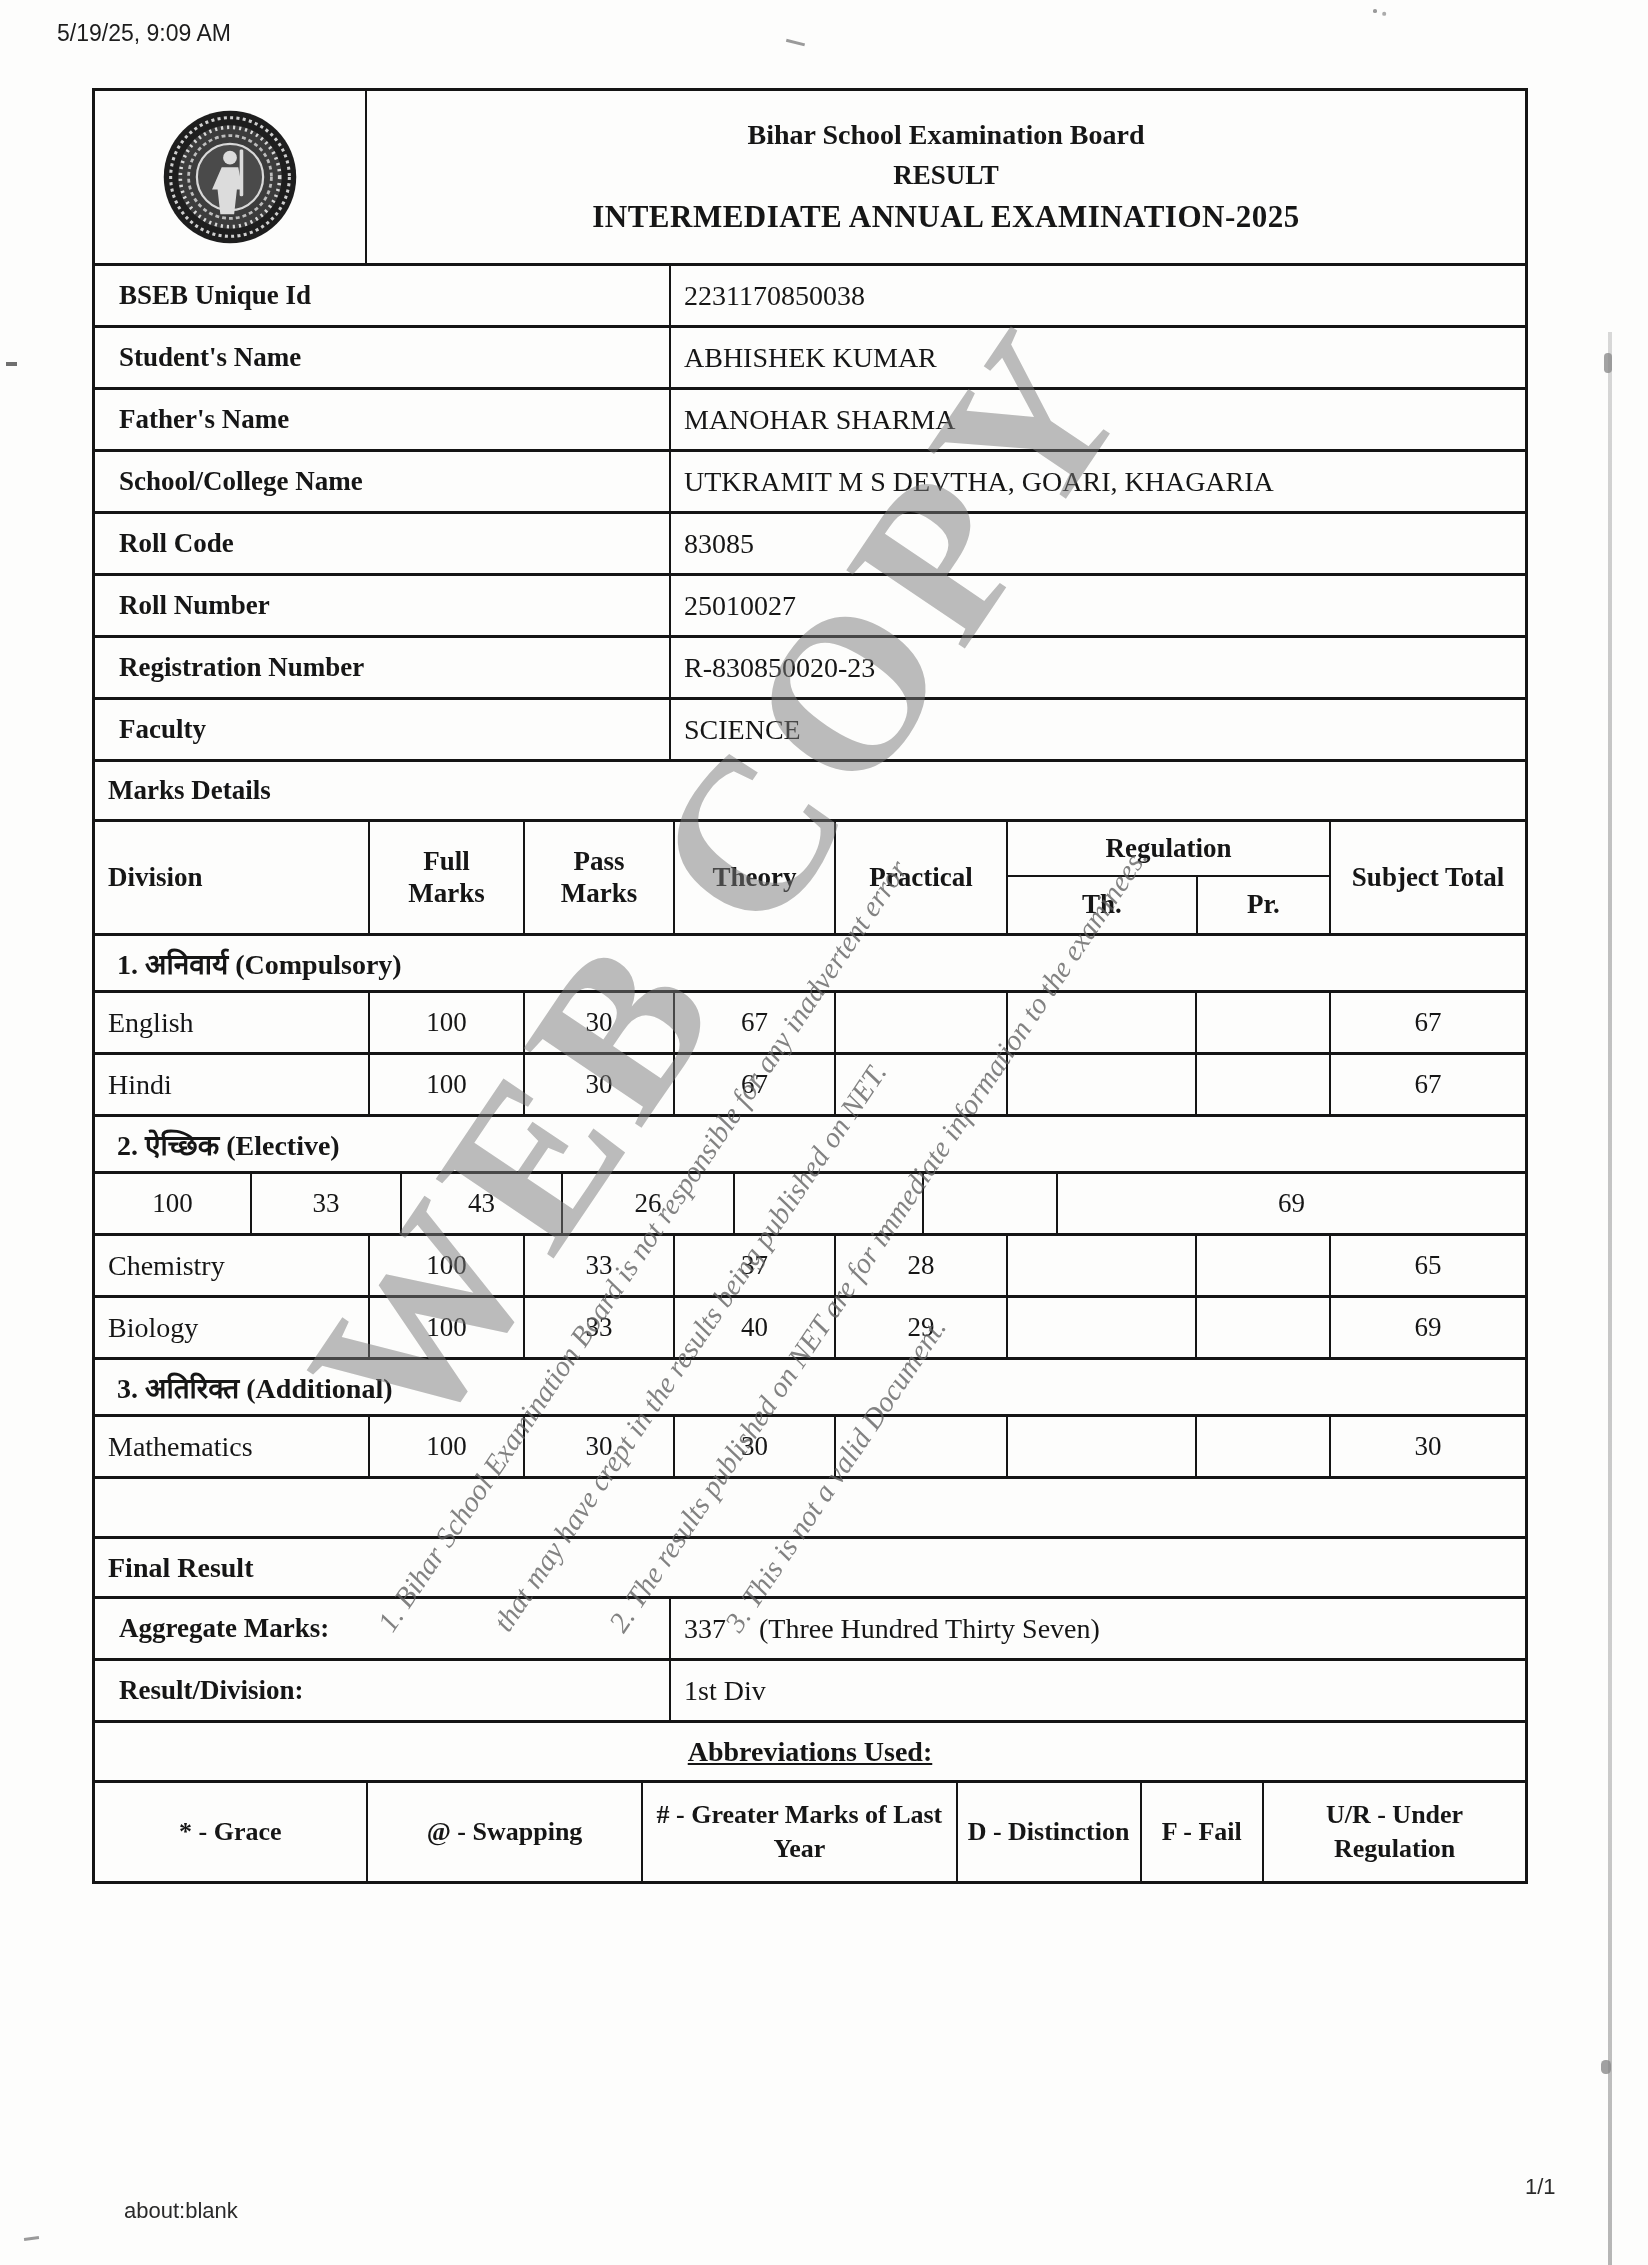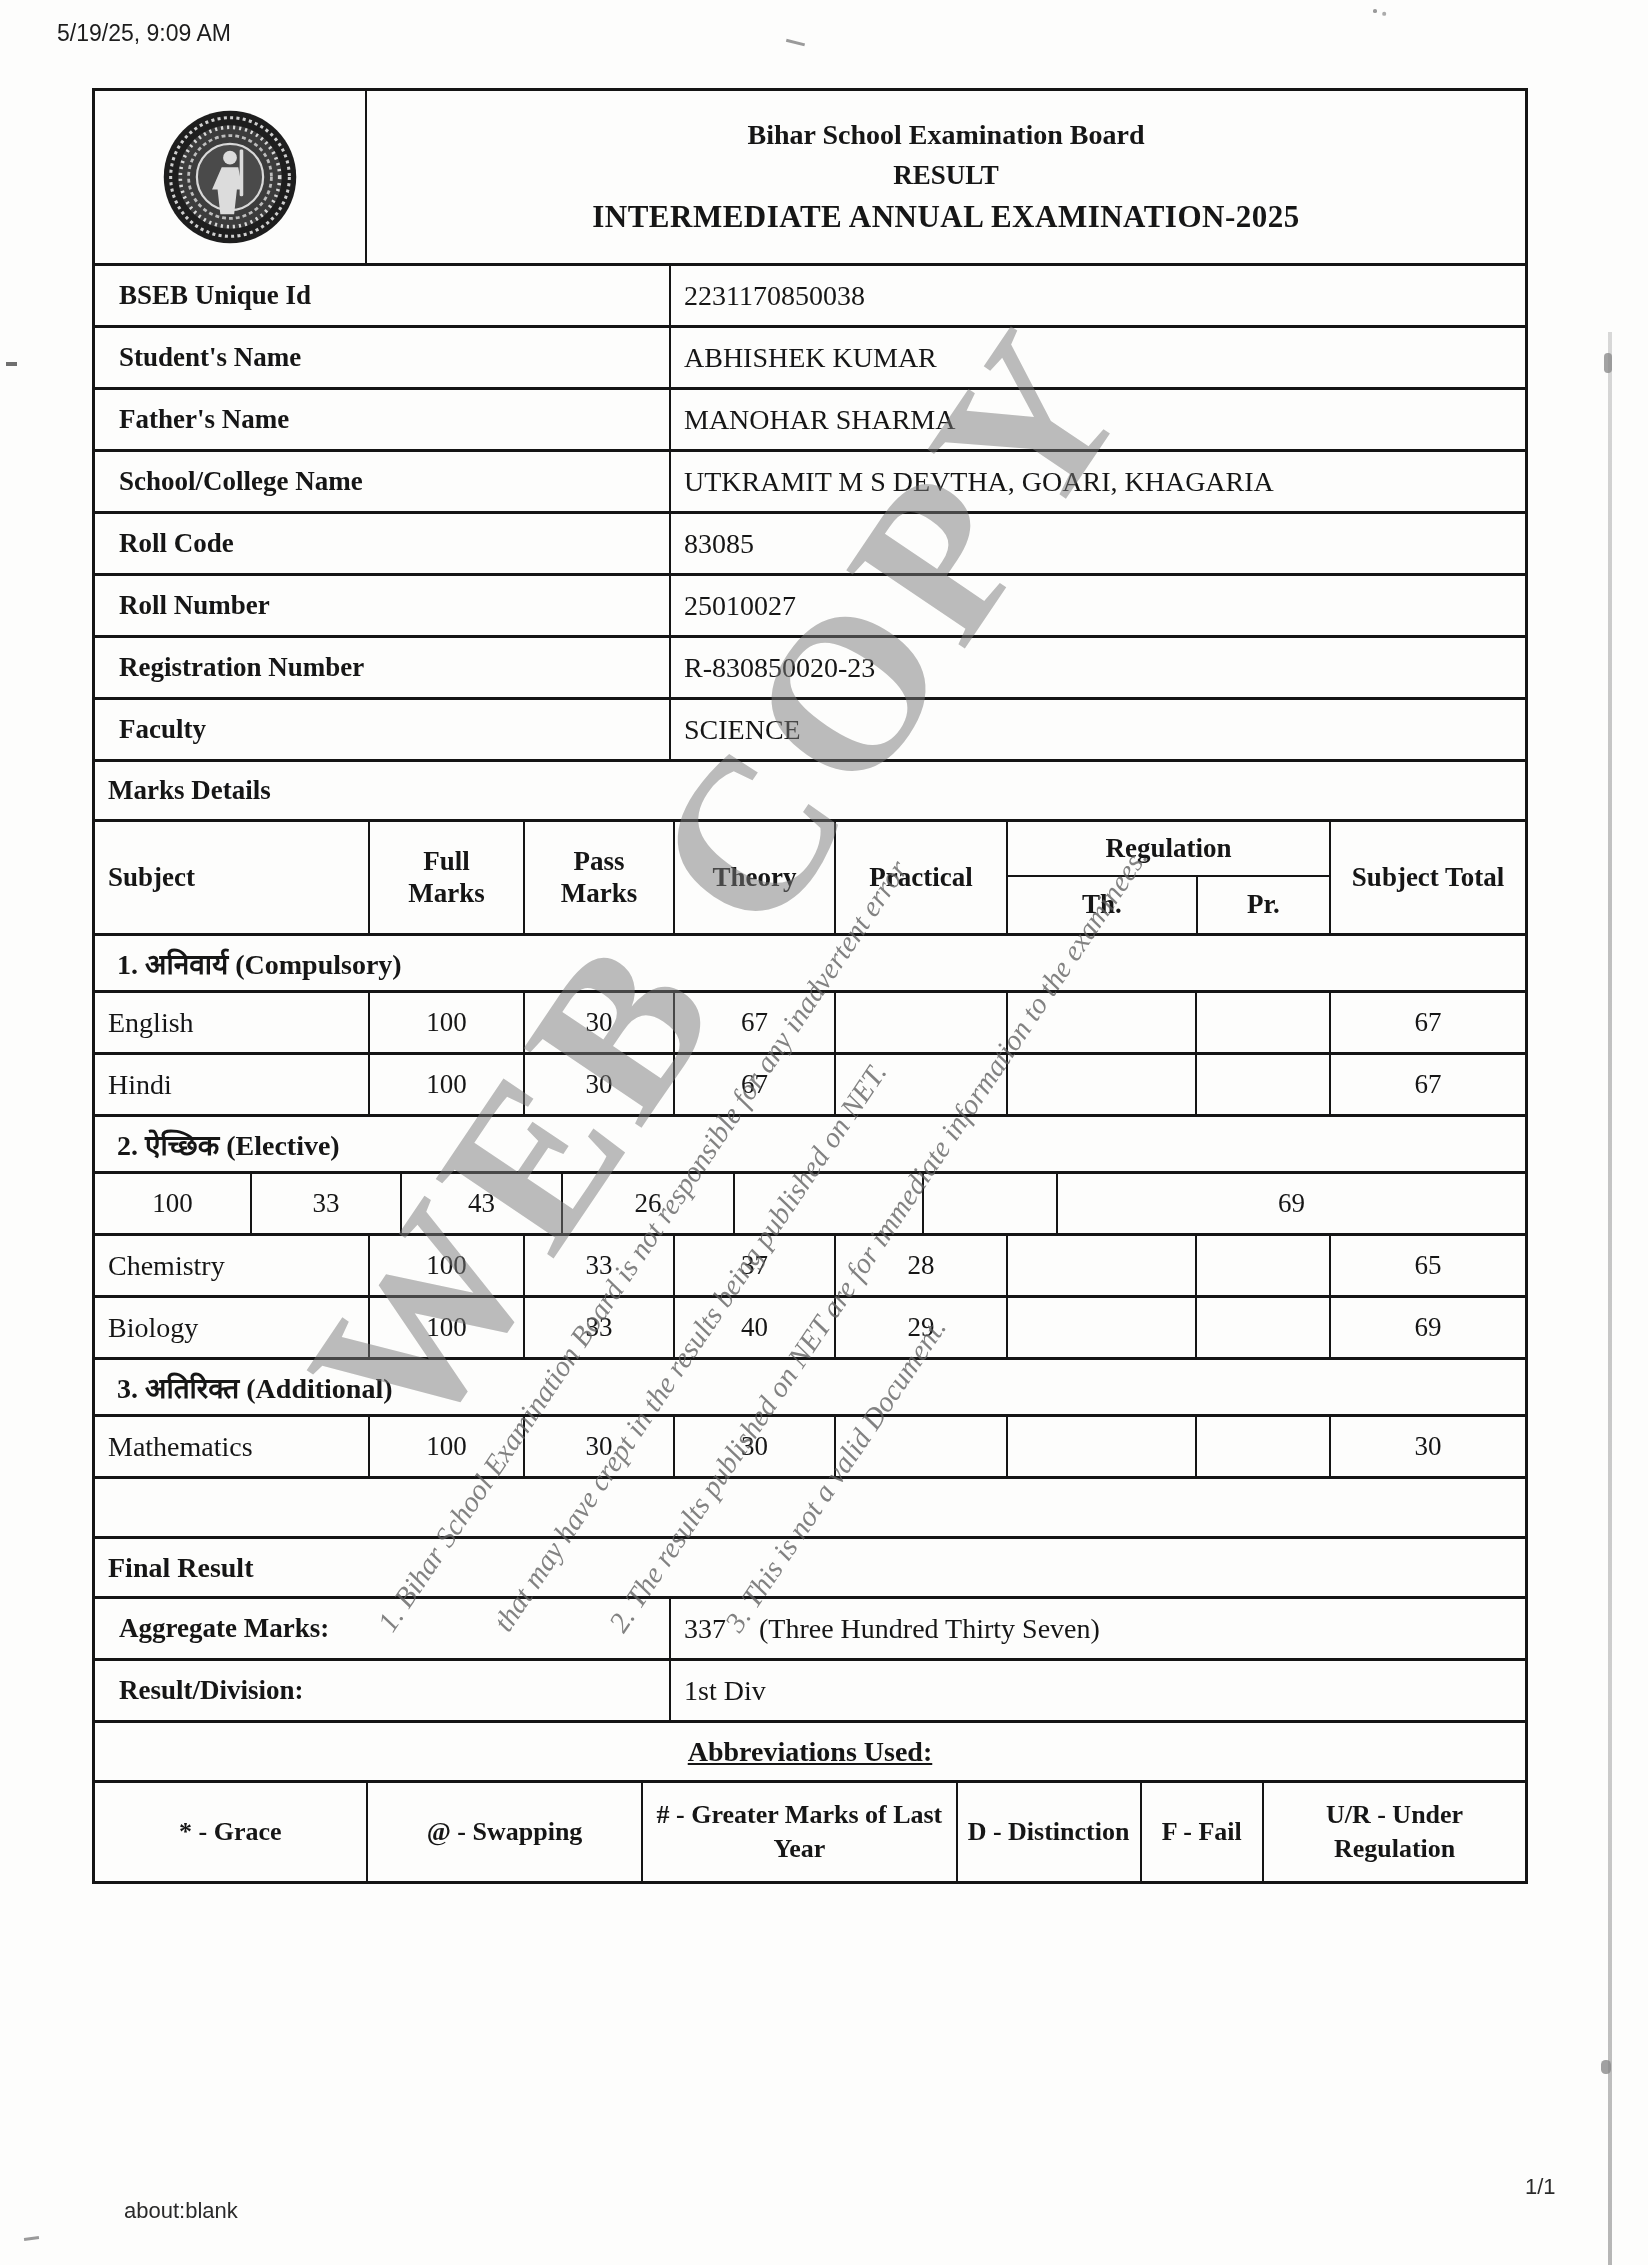--- a/index.html
+++ b/index.html
@@ -182,21 +182,21 @@
     <div class="row r-info">
       <div class="cell lbl">Faculty</div>
       <div class="cell val grow">SCIENCE</div>
     </div>
 
     <div class="row r-marks-details">
       <div class="cell grow">Marks Details</div>
     </div>
 
     <div class="row r-mhead">
-      <div class="cell c-subject hsub">Subject</div>
+      <div class="cell c-subject hsub">Division</div>
       <div class="cell c-full center">
         <div class="hwrap">Full Marks</div>
       </div>
       <div class="cell c-pass center">
         <div class="hwrap">Pass Marks</div>
       </div>
       <div class="cell c-theory center">Theory</div>
       <div class="cell c-practical center">Practical</div>
       <div class="cell reg-block">
         <div class="reg-top">Regulation</div>

